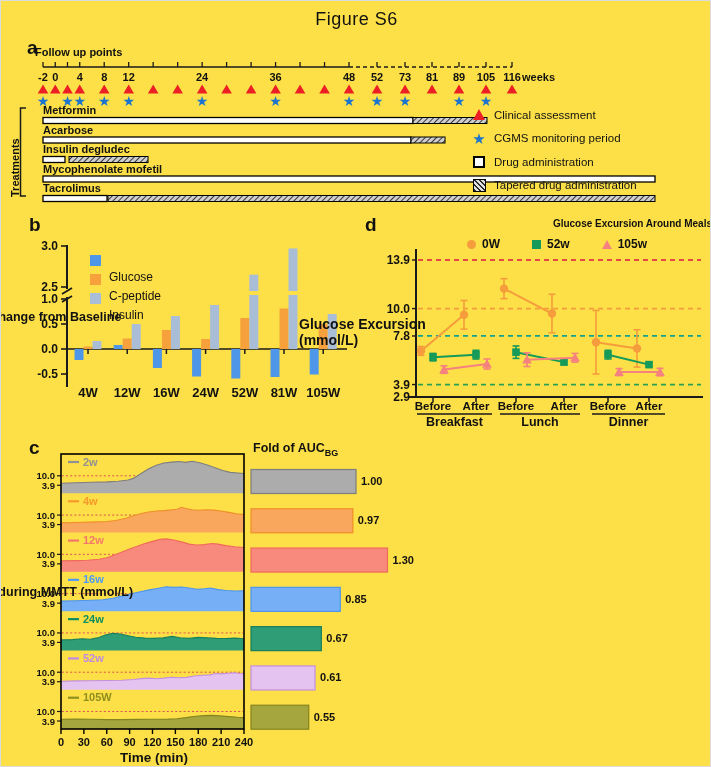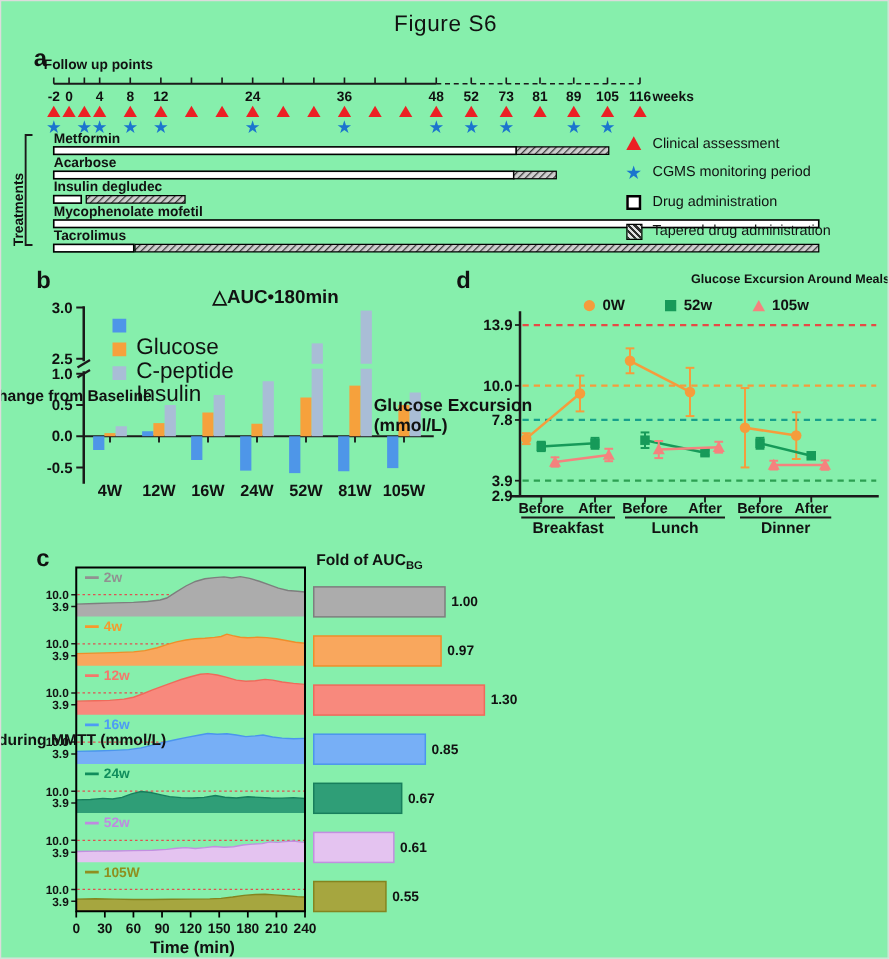--- a/index.html
+++ b/index.html
@@ -1,37 +1,37 @@
 <!DOCTYPE html>
 <html><head>
 <meta charset="utf-8">
 <style>
   html,body{margin:0;padding:0;background:#fff;}
-  .fig{position:relative;width:711px;height:767px;background:#86efac;border:1px solid #dcdcdc;
+  .fig{position:relative;width:711px;height:767px;background:#fde047;border:1px solid #dcdcdc;
        box-sizing:border-box;font-family:"Liberation Sans",sans-serif;color:#111;overflow:hidden;}
   .abs{position:absolute;}
   .fig-title{left:0;top:8px;width:711px;text-align:center;font-size:18px;letter-spacing:.5px;}
   .letter{font-weight:bold;font-size:19px;}
   .small-bold{font-weight:bold;font-size:11px;}
   #chart-svg{position:absolute;left:0;top:0;}
-  .legendA{left:498px;top:102px;}
+  .legendA{left:470px;top:102px;}
   .legendA .row{display:flex;align-items:center;height:23.5px;}
   .legendA .lab{font-size:11.5px;margin-left:7px;}
   .icon-box{width:16px;display:flex;justify-content:center;align-items:center;}
   .tri-red{width:0;height:0;border-left:6px solid transparent;border-right:6px solid transparent;border-bottom:11px solid #EC2024;}
   .star-blue{color:#1B75CE;font-size:15px;line-height:15px;}
   .sq-open{width:8px;height:8px;border:2.6px solid #000;background:#fff;}
   .sq-hatch{width:11px;height:11px;border:1.6px solid #000;background:repeating-linear-gradient(45deg,#2e2e2e 0 1.8px,#e0e0e0 1.8px 3.6px);}
   .b-title{left:92px;top:227px;width:255px;text-align:center;font-weight:bold;font-size:15px;}
   .b-ylab{left:-48px;top:309px;width:170px;text-align:center;font-weight:bold;font-size:12.5px;}
   .b-xlab{left:78px;top:409px;width:270px;text-align:center;font-weight:bold;font-size:13.5px;}
   .legendB{left:89px;top:250px;}
   .legendB .row{display:flex;align-items:center;height:19px;}
   .legendB .sw{width:11px;height:11px;margin-right:8px;}
-  .legendB .lab{font-size:18px;margin-top:33px;}
+  .legendB .lab{font-size:12px;margin-top:33px;}
   .c-ylab{left:-108px;top:584px;width:260px;text-align:center;font-weight:bold;font-size:12.5px;}
   .c-xlab{left:62px;top:749px;width:182px;text-align:center;font-weight:bold;font-size:13.5px;}
   .fold-title{left:252px;top:440px;font-weight:bold;font-size:12.5px;}
   .fold-title sub{font-size:9px;}
   .d-title{left:415px;top:217px;width:296px;text-align:right;font-weight:bold;font-size:10px;}
   .d-ylab{left:298px;top:315px;width:185px;text-align:left;font-weight:bold;font-size:14px;}
   .legendD{left:466px;top:236px;display:flex;gap:32px;align-items:center;}
   .legendD .item{display:flex;align-items:center;gap:6px;font-weight:bold;font-size:12px;}
   .mk-circle{width:9px;height:9px;border-radius:50%;}
   .mk-square{width:9px;height:9px;}
@@ -445,21 +445,20 @@
       <span class="lab">Drug administration</span>
     </div>
     <div class="row">
       <span class="icon-box">
           <span class="sq-hatch"></span>
         </span>
       <span class="lab">Tapered drug administration</span>
     </div>
   </div>
 
-  <div class="abs b-title">△AUC•180min</div>
   <div class="abs b-ylab">Ratio Change from Baseline</div>
   <div class="abs legendB">
     <div class="row">
       <span class="sw" id="swB0" style="background: rgb(78, 150, 232);"></span>
       <span class="lab">Glucose</span>
     </div>
     <div class="row">
       <span class="sw" id="swB1" style="background: rgb(246, 161, 60);"></span>
       <span class="lab">C-peptide</span>
     </div>

